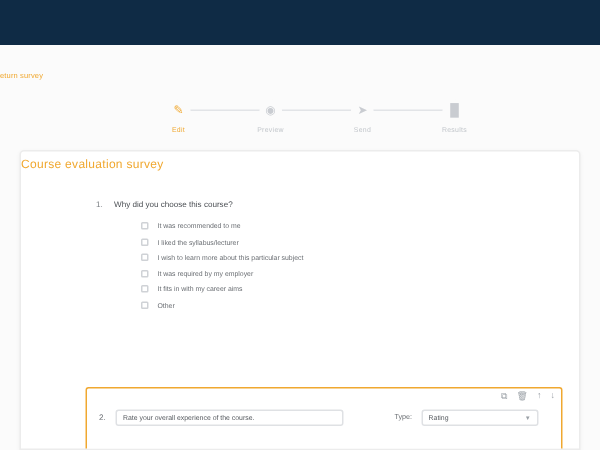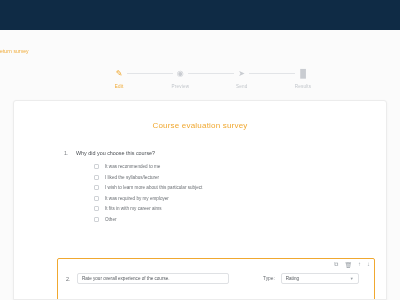--- a/index.html
+++ b/index.html
@@ -91,22 +91,21 @@
     position: absolute;
     top: 100px; left: 13px;
     width: 374px; height: 200px;
     background: #ffffff;
     border: 1px solid #ececec;
     border-radius: 3px 3px 0 0;
     box-shadow: 0 1px 3px rgba(0,0,0,0.04);
     overflow: hidden;
   }
   .survey-title {
-    margin-top: 20px;
-    text-align: center;
+    margin-top: 4px;
     font-size: 8px;
     color: #f0a830;
     letter-spacing: .2px;
   }
   .question-block {
     margin: 20px 0 0 50px;
   }
   .question-head {
     display: flex;
     align-items: baseline;

